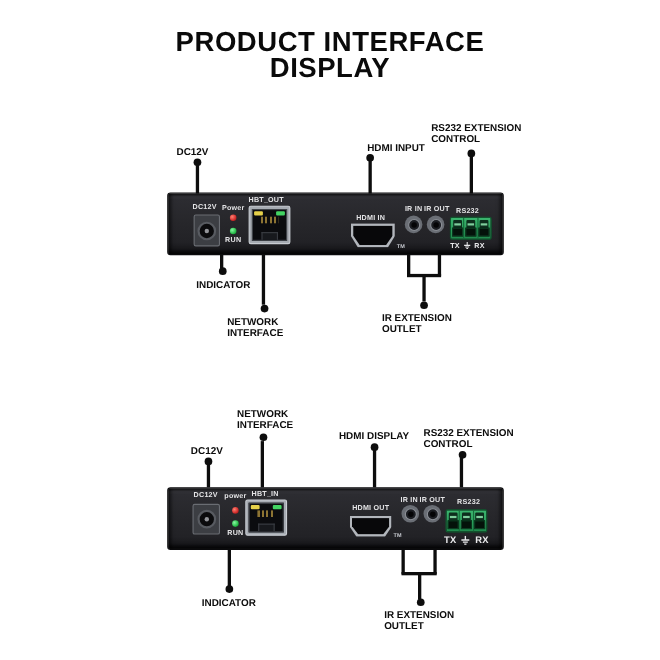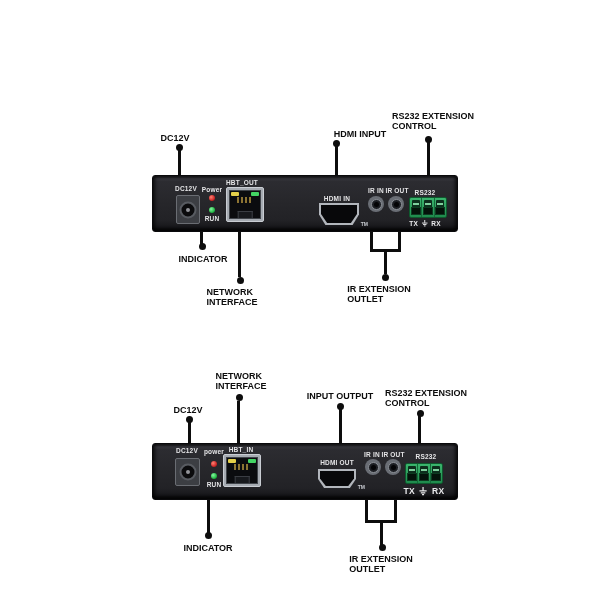--- a/index.html
+++ b/index.html
@@ -70,20 +70,22 @@
   .txrx{position:absolute;transform:translateX(-50%);display:flex;align-items:center;gap:3px;
         font:bold 6.5px "Liberation Sans",sans-serif;color:#eaeaec;letter-spacing:.3px;}
   .txrx.lg{font-size:8.5px;gap:4px;}
   .gnd{display:block;}
 </style>
 </head>
 <body>
 
 <div class="stage">
 
+  <h1 class="title">PRODUCT INTERFACE
+DISPLAY</h1>
 
   <div class="co-label" style="left:175px;top:133px">DC12V</div>
   <div class="dot" style="left:176px;top:144px"></div>
   <div class="line-v" style="left:178px;top:150px;height:26px"></div>
 
   <div class="co-label" style="left:360px;top:129px">HDMI INPUT</div>
   <div class="dot" style="left:333px;top:140px"></div>
   <div class="line-v" style="left:335px;top:146px;height:30px"></div>
 
   <div class="co-label" style="left:433px;top:111px">RS232 EXTENSION
@@ -181,21 +183,21 @@
 
   <div class="co-label" style="left:241px;top:371px">NETWORK
 INTERFACE</div>
   <div class="dot" style="left:236px;top:394px"></div>
   <div class="line-v" style="left:237px;top:401px;height:42px"></div>
 
   <div class="co-label" style="left:188px;top:405px">DC12V</div>
   <div class="dot" style="left:186px;top:416px"></div>
   <div class="line-v" style="left:188px;top:422px;height:21px"></div>
 
-  <div class="co-label" style="left:340px;top:391px">INPUT OUTPUT</div>
+  <div class="co-label" style="left:340px;top:391px">HDMI DISPLAY</div>
   <div class="dot" style="left:337px;top:403px"></div>
   <div class="line-v" style="left:339px;top:409px;height:34px"></div>
 
   <div class="co-label" style="left:426px;top:388px">RS232 EXTENSION
 CONTROL</div>
   <div class="dot" style="left:417px;top:410px"></div>
   <div class="line-v" style="left:418px;top:416px;height:27px"></div>
 
   <div class="device" style="top:443px">
     <div class="flabel" style="left:34px;top:3px">DC12V</div>

